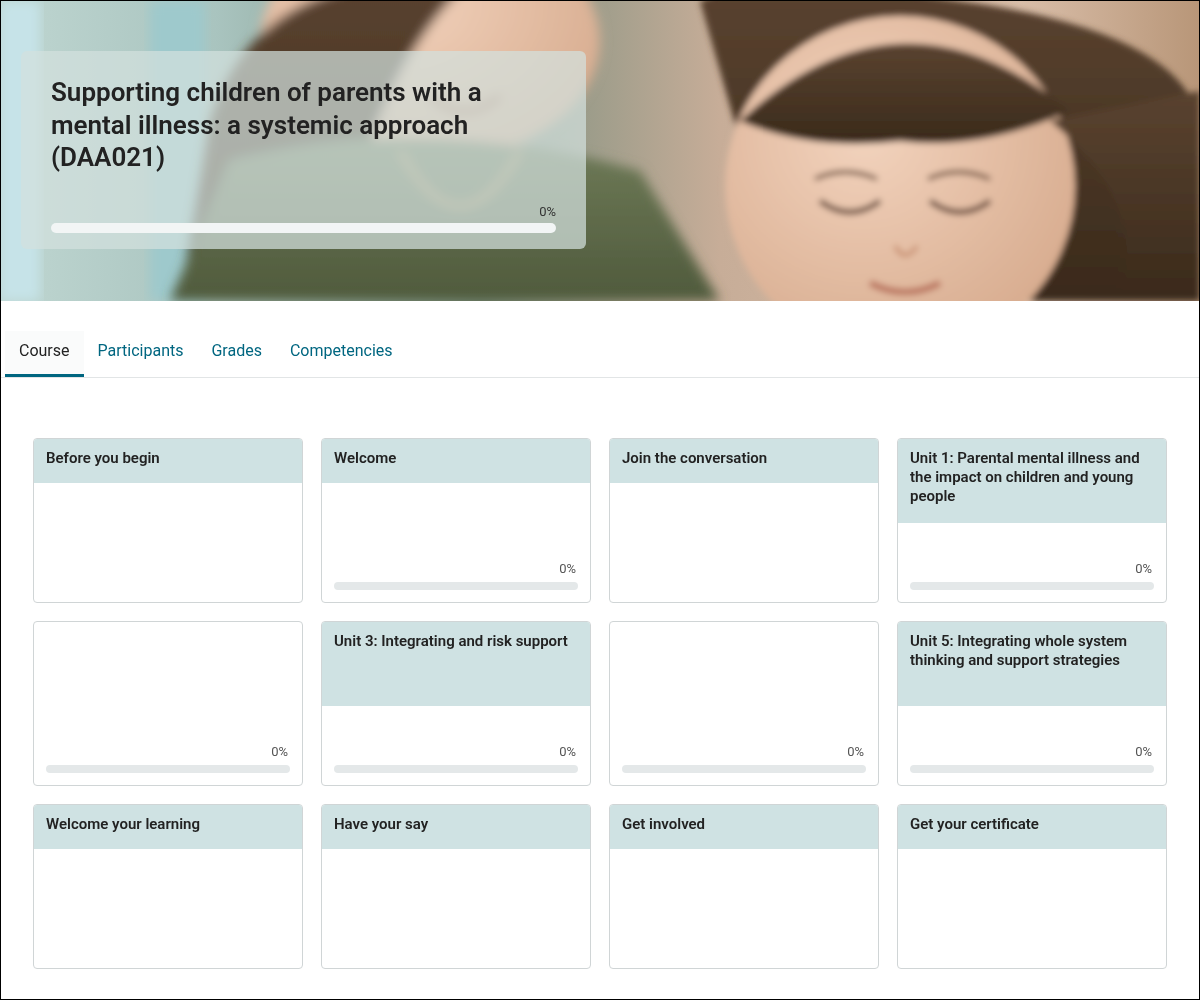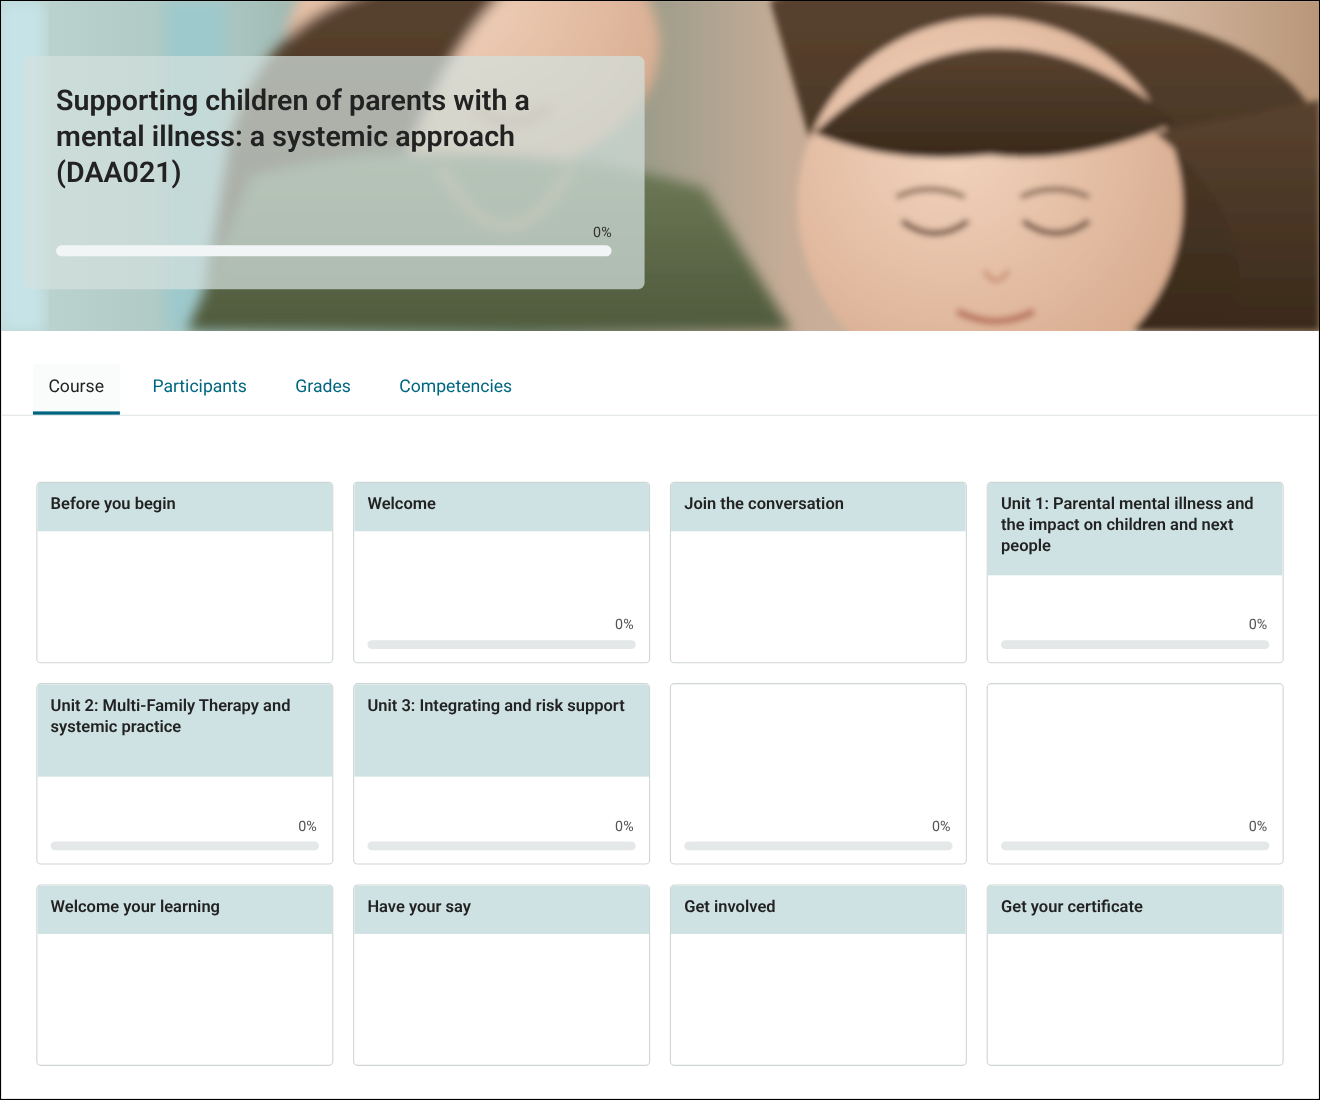--- a/index.html
+++ b/index.html
@@ -29,21 +29,21 @@
   .hero{
     position:relative;
     height:var(--hero-h);
     overflow:hidden;
   }
   .hero svg{display:block;width:100%;height:100%}
   .hero-card{
     position:absolute;
     top:50px;left:20px;
     width:565px;
-    padding:25px 30px 30px;
+    padding:25px 30px 16px;
     background:rgba(210,225,222,.72);
     border-radius:6px;
     backdrop-filter:blur(.5px);
   }
   .hero-title{
     font-size:26px;
     font-weight:600;
     line-height:1.25;
     margin:0 0 30px;
     color:#222;
@@ -56,22 +56,22 @@
   }
   .hero-bar{
     height:10px;
     width:100%;
     background:#f2f5f5;
     border-radius:5px;
   }
   
   .tabs{
     display:flex;
-    gap:16px;
-    padding:30px 12px 0 29px;
+    gap:0;
+    padding:30px 12px 0 4px;
     border-bottom:1px solid var(--border);
   }
   .tab{
     padding:10px 14px 14px;
     font-size:16px;
     color:var(--teal);
     cursor:pointer;
     border-bottom:3px solid transparent;
   }
   .tab.active{
@@ -212,47 +212,47 @@
       <div class="card-body">
         <div class="card-pct">0%</div>
         <div class="card-bar"></div>
       </div>
     </div>
     <div class="card">
       <div class="card-head">Join the conversation</div>
       <div class="card-body"></div>
     </div>
     <div class="card">
-      <div class="card-head tall">Unit 1: Parental mental illness and the impact on children and next people</div>
-      <div class="card-body">
-        <div class="card-pct">0%</div>
-        <div class="card-bar"></div>
-      </div>
-    </div>
-    <div class="card">
-      <div class="card-head tall">Unit 2: Multi-Family Therapy and systemic practice</div>
+      <div class="card-head tall">Unit 1: Parental mental illness and the impact on children and young people</div>
+      <div class="card-body">
+        <div class="card-pct">0%</div>
+        <div class="card-bar"></div>
+      </div>
+    </div>
+    <div class="card">
       <div class="card-body">
         <div class="card-pct">0%</div>
         <div class="card-bar"></div>
       </div>
     </div>
     <div class="card">
       <div class="card-head tall">Unit 3: Integrating and risk support</div>
       <div class="card-body">
         <div class="card-pct">0%</div>
         <div class="card-bar"></div>
       </div>
     </div>
     <div class="card">
       <div class="card-body">
         <div class="card-pct">0%</div>
         <div class="card-bar"></div>
       </div>
     </div>
     <div class="card">
+      <div class="card-head tall">Unit 5: Integrating whole system thinking and support strategies</div>
       <div class="card-body">
         <div class="card-pct">0%</div>
         <div class="card-bar"></div>
       </div>
     </div>
     <div class="card">
       <div class="card-head">Welcome your learning</div>
       <div class="card-body"></div>
     </div>
     <div class="card">

